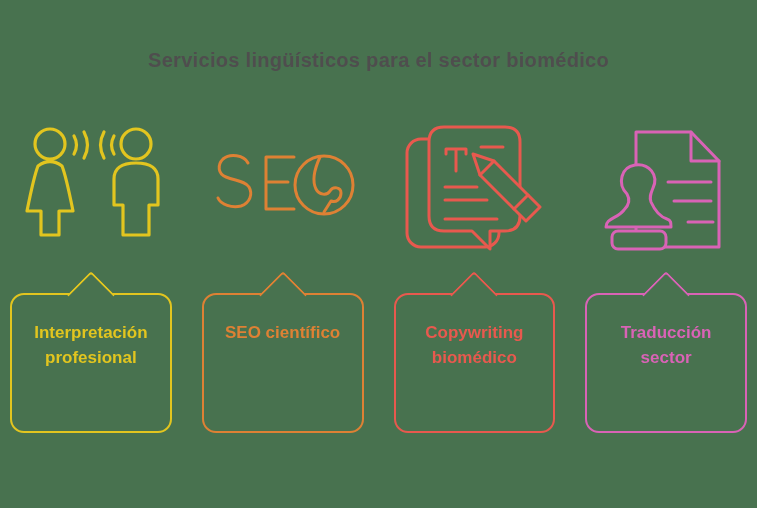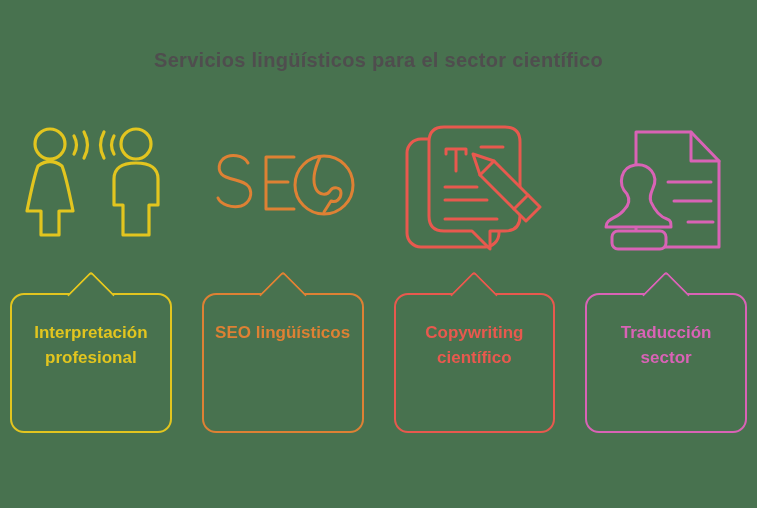--- a/index.html
+++ b/index.html
@@ -58,21 +58,21 @@
     padding: 26px 6px 0;
     text-align: center;
     font-size: 17px;
     font-weight: bold;
     line-height: 1.45;
   }
 </style>
 </head>
 <body style="--bg: #48724f;">
 
-<div class="title" style="color: rgb(79, 77, 78);">Servicios lingüísticos para el sector científico</div>
+<div class="title" style="color: rgb(79, 77, 78);">Servicios lingüísticos para el sector biomédico</div>
 
 <div class="columns">
 
   <div class="column" style="color: rgb(226, 197, 31);">
     <div class="icon-wrap">
       <svg width="150" height="130" viewBox="0 0 150 130" fill="none" stroke="currentColor" stroke-width="3.2" stroke-linecap="round" stroke-linejoin="round">
         <circle cx="34" cy="23" r="15"></circle>
         <path d="M 22,45 Q 34,36 46,45 C 50,55 53,70 57,90 L 43,90 V 114 H 25 V 90 H 11 C 15,70 18,55 22,45 Z"></path>
         <circle cx="120" cy="23" r="15"></circle>
         <path d="M 98,58 Q 98,42 120,42 Q 142,42 142,58 V 84 H 133 V 114 H 107 V 84 H 98 Z"></path>
@@ -92,39 +92,39 @@
     <div class="icon-wrap">
       <svg width="150" height="110" viewBox="0 0 150 110" fill="none" stroke="currentColor" stroke-width="3" stroke-linecap="round" stroke-linejoin="round">
         <path d="M 40,32 C 36,24 22,22 15,28 C 9,34 10,43 18,46 C 28,50 37,50 41,56 C 45,63 42,72 33,75 C 24,77 13,74 10,67"></path>
         <path d="M 58,26 V 78 M 58,26 H 86 M 58,51 H 80 M 58,78 H 86"></path>
         <circle cx="116" cy="54" r="29"></circle>
         <path d="M 112,26 C 106,39 104,50 108,58 C 111,64 119,65 122,60 C 125,55 133,56 133,62 C 133,68 128,72 123,70 L 116,81"></path>
       </svg>
     </div>
     <div class="bubble">
       <div class="pointer"></div>
-      <div class="label">SEO lingüísticos</div>
+      <div class="label">SEO científico</div>
     </div>
   </div>
 
   <div class="column" style="color: rgb(232, 89, 78);">
     <div class="icon-wrap">
       <svg width="150" height="135" viewBox="0 0 150 135" fill="none" stroke="currentColor" stroke-width="3" stroke-linecap="round" stroke-linejoin="round">
         <rect x="8" y="20" width="92" height="108" rx="14"></rect>
         <path fill="var(--bg, #48724f)" d="M 45,8 H 106 Q 121,8 121,23 V 97 Q 121,112 106,112 H 91 V 130 L 73,112 H 45 Q 30,112 30,97 V 23 Q 30,8 45,8 Z"></path>
         <path d="M 47,30 H 67 M 47,30 V 35 M 67,30 V 35 M 57,30 V 52"></path>
         <path d="M 82,28 H 104"></path>
         <path d="M 46,68 H 78 M 46,81 H 88 M 46,100 H 98"></path>
         <path fill="var(--bg, #48724f)" d="M 74,35 L 81,56 L 127,102 L 141,88 L 95,42 Z"></path>
         <path d="M 81,56 L 95,42 M 115,90 L 129,76"></path>
       </svg>
     </div>
     <div class="bubble">
       <div class="pointer"></div>
-      <div class="label">Copywriting científico</div>
+      <div class="label">Copywriting biomédico</div>
     </div>
   </div>
 
   <div class="column" style="color: rgb(217, 99, 182);">
     <div class="icon-wrap">
       <svg width="150" height="135" viewBox="0 0 150 135" fill="none" stroke="currentColor" stroke-width="3" stroke-linecap="round" stroke-linejoin="round">
         <path d="M 45,13 H 100 L 128,42 V 128 H 45 Z"></path>
         <path d="M 100,13 V 42 H 128"></path>
         <path d="M 77,63 H 120 M 83,82 H 120 M 97,103 H 122"></path>
         <path fill="var(--bg, #48724f)" d="M 15,108 C 15,99 26,100 33,91 C 38,86 39,80 36,75 C 26,65 30,48 44,46 C 58,44 68,56 62,69 C 60,74 58,78 60,83 C 64,92 70,98 76,100 C 80,101 80,104 80,108 Z"></path>

